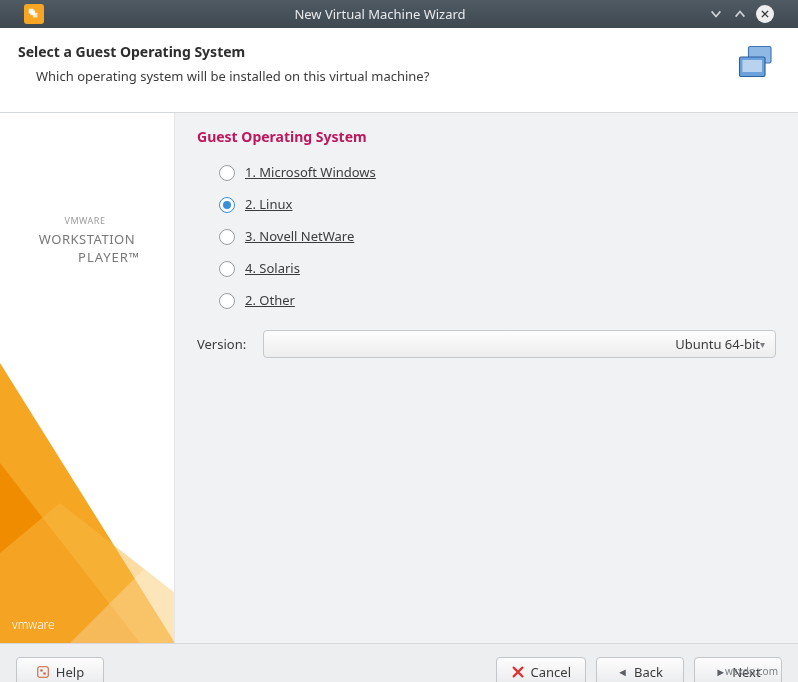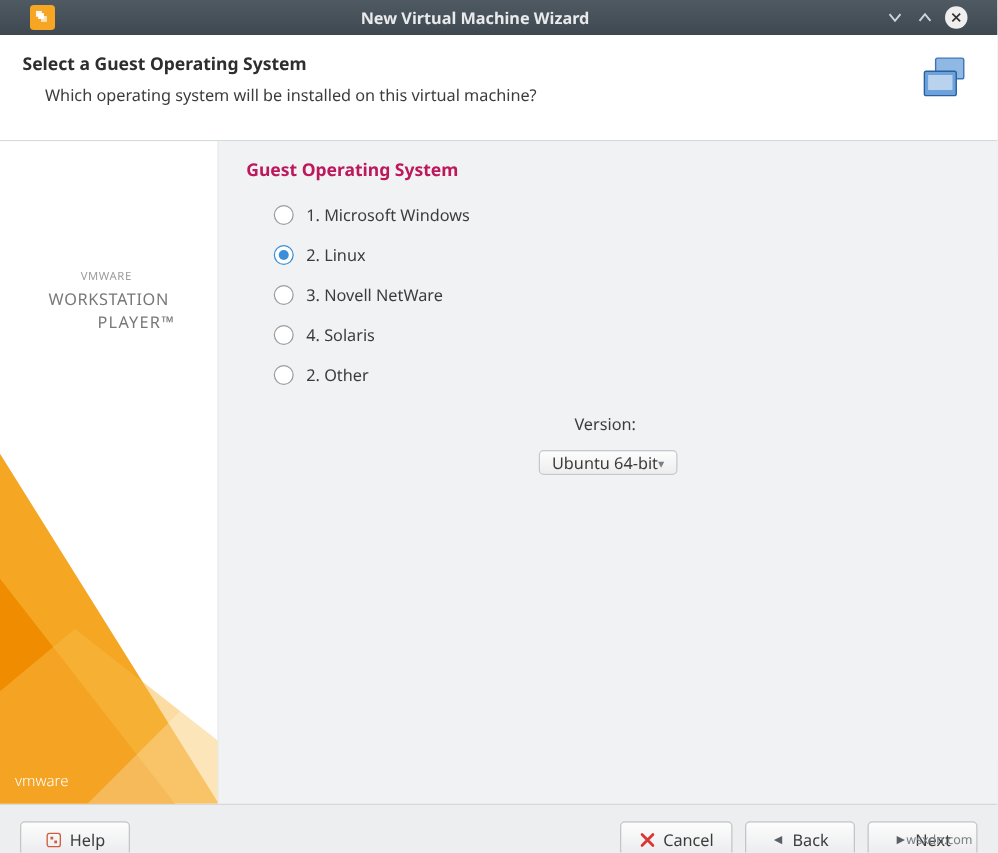--- a/index.html
+++ b/index.html
@@ -13,21 +13,20 @@
       overflow: hidden;
     }
     .titlebar {
       height: 28px;
       background: linear-gradient(to bottom, #4f5a63, #3f4850);
       display: flex;
       align-items: center;
       color: #e8eaec;
       font-size: 13px;
       padding: 0 24px;
-      font-weight: bold;
     }
     .titlebar .app-icon {
       width: 20px; height: 20px;
       background: #f6a623;
       border-radius: 3px;
       display: flex; align-items: center; justify-content: center;
       margin-right: 8px;
     }
     .titlebar .app-icon svg { width: 14px; height: 14px; }
     .titlebar .title { flex: 1; text-align: center; }
@@ -114,41 +113,42 @@
       padding: 14px 22px;
     }
     .main .group-title {
       font-weight: 700;
       font-size: 14px;
       color: #be185d;
       margin-bottom: 10px;
     }
     .radio-list { margin-left: 22px; }
     .radio-item {
-      display: flex; align-items: center;
+      display: flex; align-items: flex-end;
       gap: 10px;
       padding: 7px 0;
       cursor: pointer;
+      text-decoration: underline;
     }
     .radio-circle {
       width: 16px; height: 16px;
       border: 1.5px solid #9a9ea4;
       border-radius: 50%;
       display:flex; align-items:center; justify-content:center;
       background:#fff;
     }
     .radio-circle.selected { border-color: #3b8ed8; }
     .radio-circle.selected::after {
       content:""; width:8px; height:8px; border-radius:50%;
       background: #3b8ed8;
     }
     .radio-label { color:#3c3c3c; font-size:13px; }
     .version-row {
       display:flex; align-items:center; gap: 12px;
-      margin-top: 14px; margin-left: 0; flex-direction: column;
+      margin-top: 14px; margin-left: 0;
     }
     .version-row .vlabel { font-size:13px; color:#3c3c3c; width:54px; }
     .version-select {
       flex:1;
       height: 28px;
       background: linear-gradient(to bottom,#fdfdfd,#ededed);
       border:1px solid #c6c9cc;
       border-radius: 4px;
       display:flex; align-items:center;
       padding: 0 10px;

